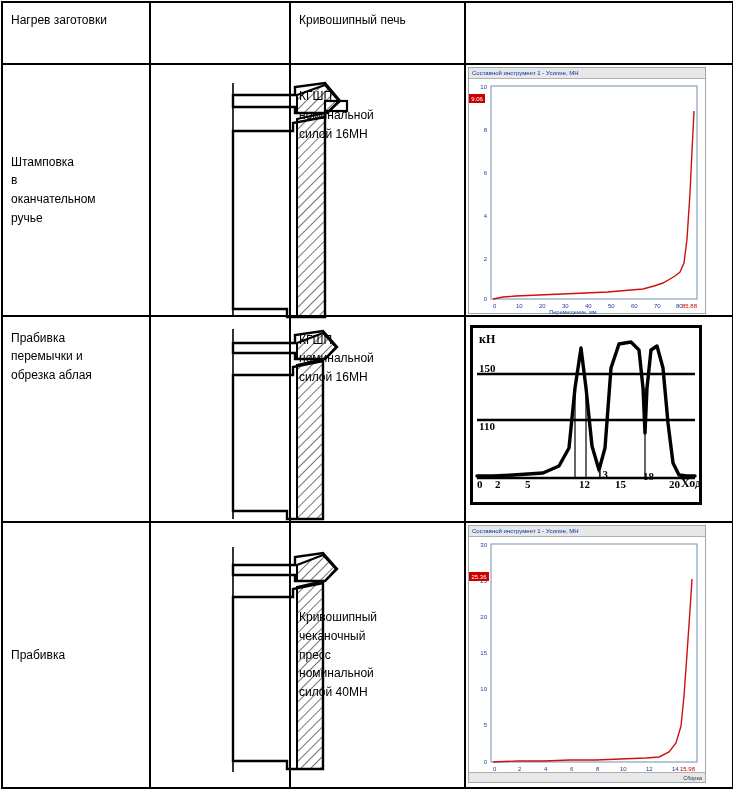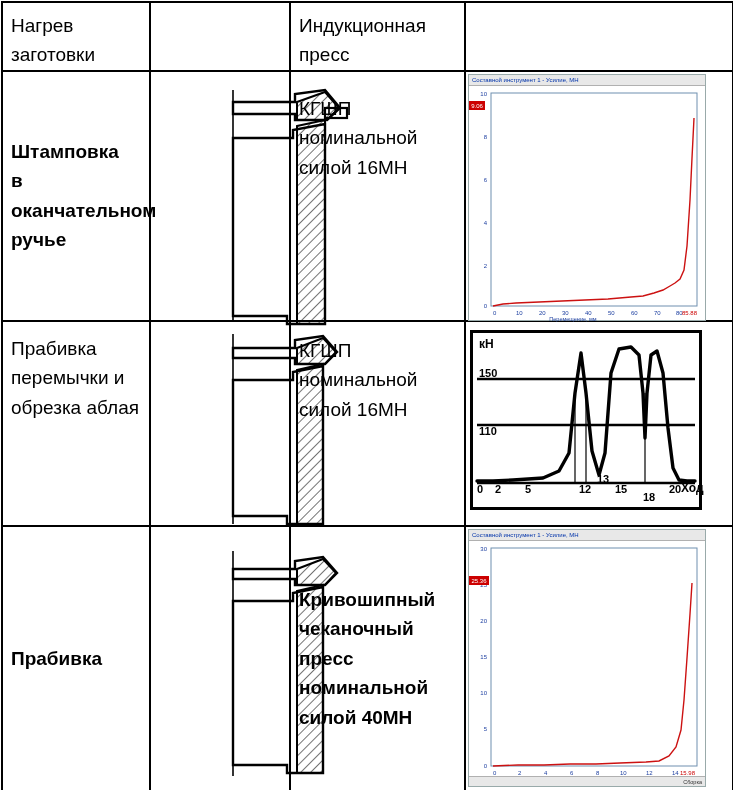--- a/index.html
+++ b/index.html
@@ -26,33 +26,33 @@
     vertical-align:top;
     padding:0;
     position:relative;
   }
   .col1{width:148px;}
   .col2{width:140px;}
   .col3{width:175px;}
   .col4{width:268px;}
 
   .celltext{
-    font-size:19px;
+    font-size:12px;
     line-height:1.55;
     color:#000;
     padding:8px 6px 0 8px;
     white-space:pre-line;
   }
   .vcenter{
     display:flex;
     align-items:center;
     height:100%;
     box-sizing:border-box;
   }
-  .vcenter .celltext{padding-top:0;font-weight:bold;}
+  .vcenter .celltext{padding-top:0;}
 
   
   .part-wrap{
     position:relative;
     width:100%;height:100%;
   }
   svg.part{display:block;}
 
   
   .chart-box{
@@ -94,21 +94,21 @@
     position:relative;
     border:3px solid #000;
     box-sizing:border-box;
     background:#fff;
   }
   .hand-lbl{
     position:absolute;
     font-size:11px;
     font-weight:bold;
     color:#000;
-    font-family:Liberation Sans, sans-serif;
+    font-family:Liberation Serif, serif;
   }
 </style>
 </head>
 <body>
 
 <div class="sheet">
 <table class="maintable">
   <colgroup>
     <col class="col1">
         <col class="col2">
@@ -116,21 +116,21 @@
         <col class="col4">
   </colgroup>
 
   <tbody>
         <tr style="height:62px;">
     <td>
       <div class="celltext">Нагрев заготовки</div>
     </td>
     <td></td>
     <td>
-      <div class="celltext">Индукционная пресс</div>
+      <div class="celltext">Кривошипный печь</div>
     </td>
     <td></td>
   </tr>
 
   <tr style="height:250px;">
     <td>
       <div class="vcenter">
         <div class="celltext">Штамповка
 в
 оканчательном
@@ -264,21 +264,21 @@
         </svg>
         <div class="hand-lbl" style="left:6px;top:4px;font-size:12px;">кН</div>
         <div class="hand-lbl" style="left:6px;top:34px;">150</div>
         <div class="hand-lbl" style="left:6px;top:92px;">110</div>
         <div class="hand-lbl" style="left:4px;top:150px;">0</div>
         <div class="hand-lbl" style="left:22px;top:150px;">2</div>
         <div class="hand-lbl" style="left:52px;top:150px;">5</div>
         <div class="hand-lbl" style="left:106px;top:150px;">12</div>
         <div class="hand-lbl" style="left:124px;top:140px;">13</div>
         <div class="hand-lbl" style="left:142px;top:150px;">15</div>
-        <div class="hand-lbl" style="left:170px;top:158px;">18</div>
+        <div class="hand-lbl" style="left:170px;top:142px;">18</div>
         <div class="hand-lbl" style="left:196px;top:150px;">20</div>
         <div class="hand-lbl" style="left:208px;top:148px;font-size:12px;">Ход</div>
       </div>
     </td>
   </tr>
 
   <tr style="height:265px;">
     <td>
       <div class="vcenter">
         <div class="celltext">Прабивка</div>

